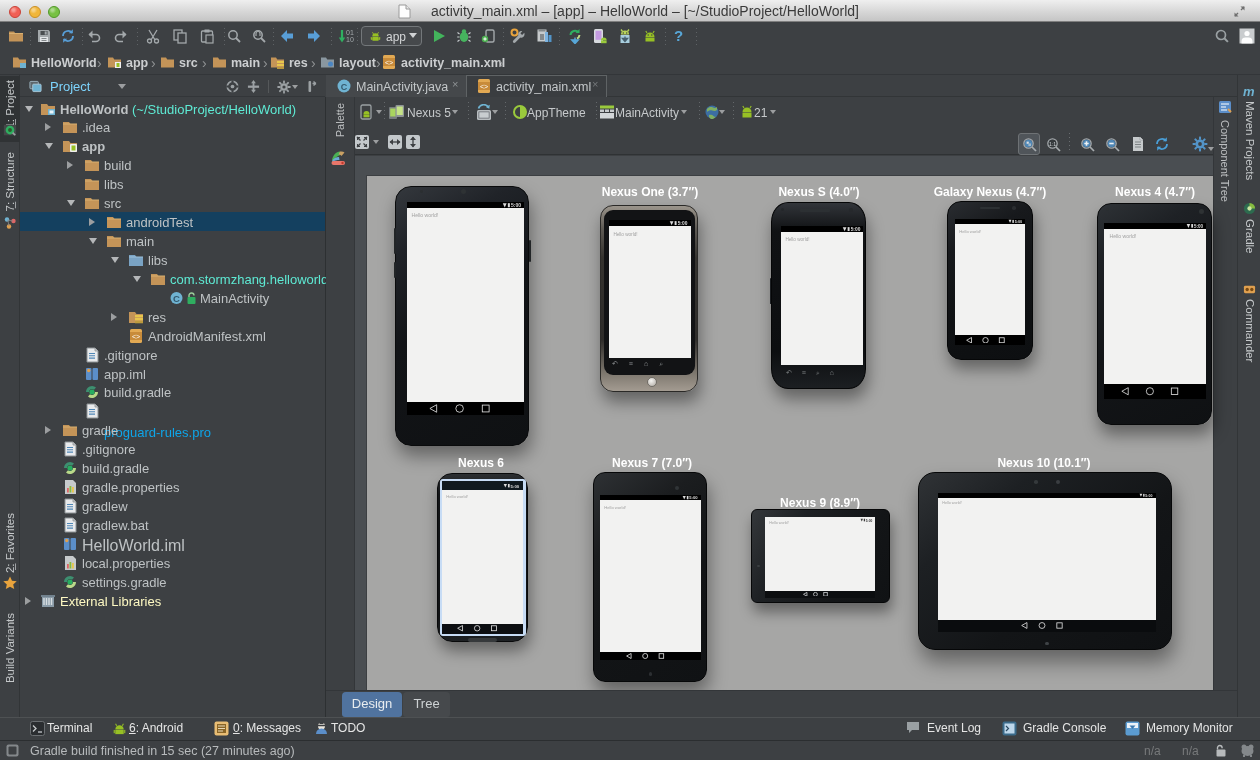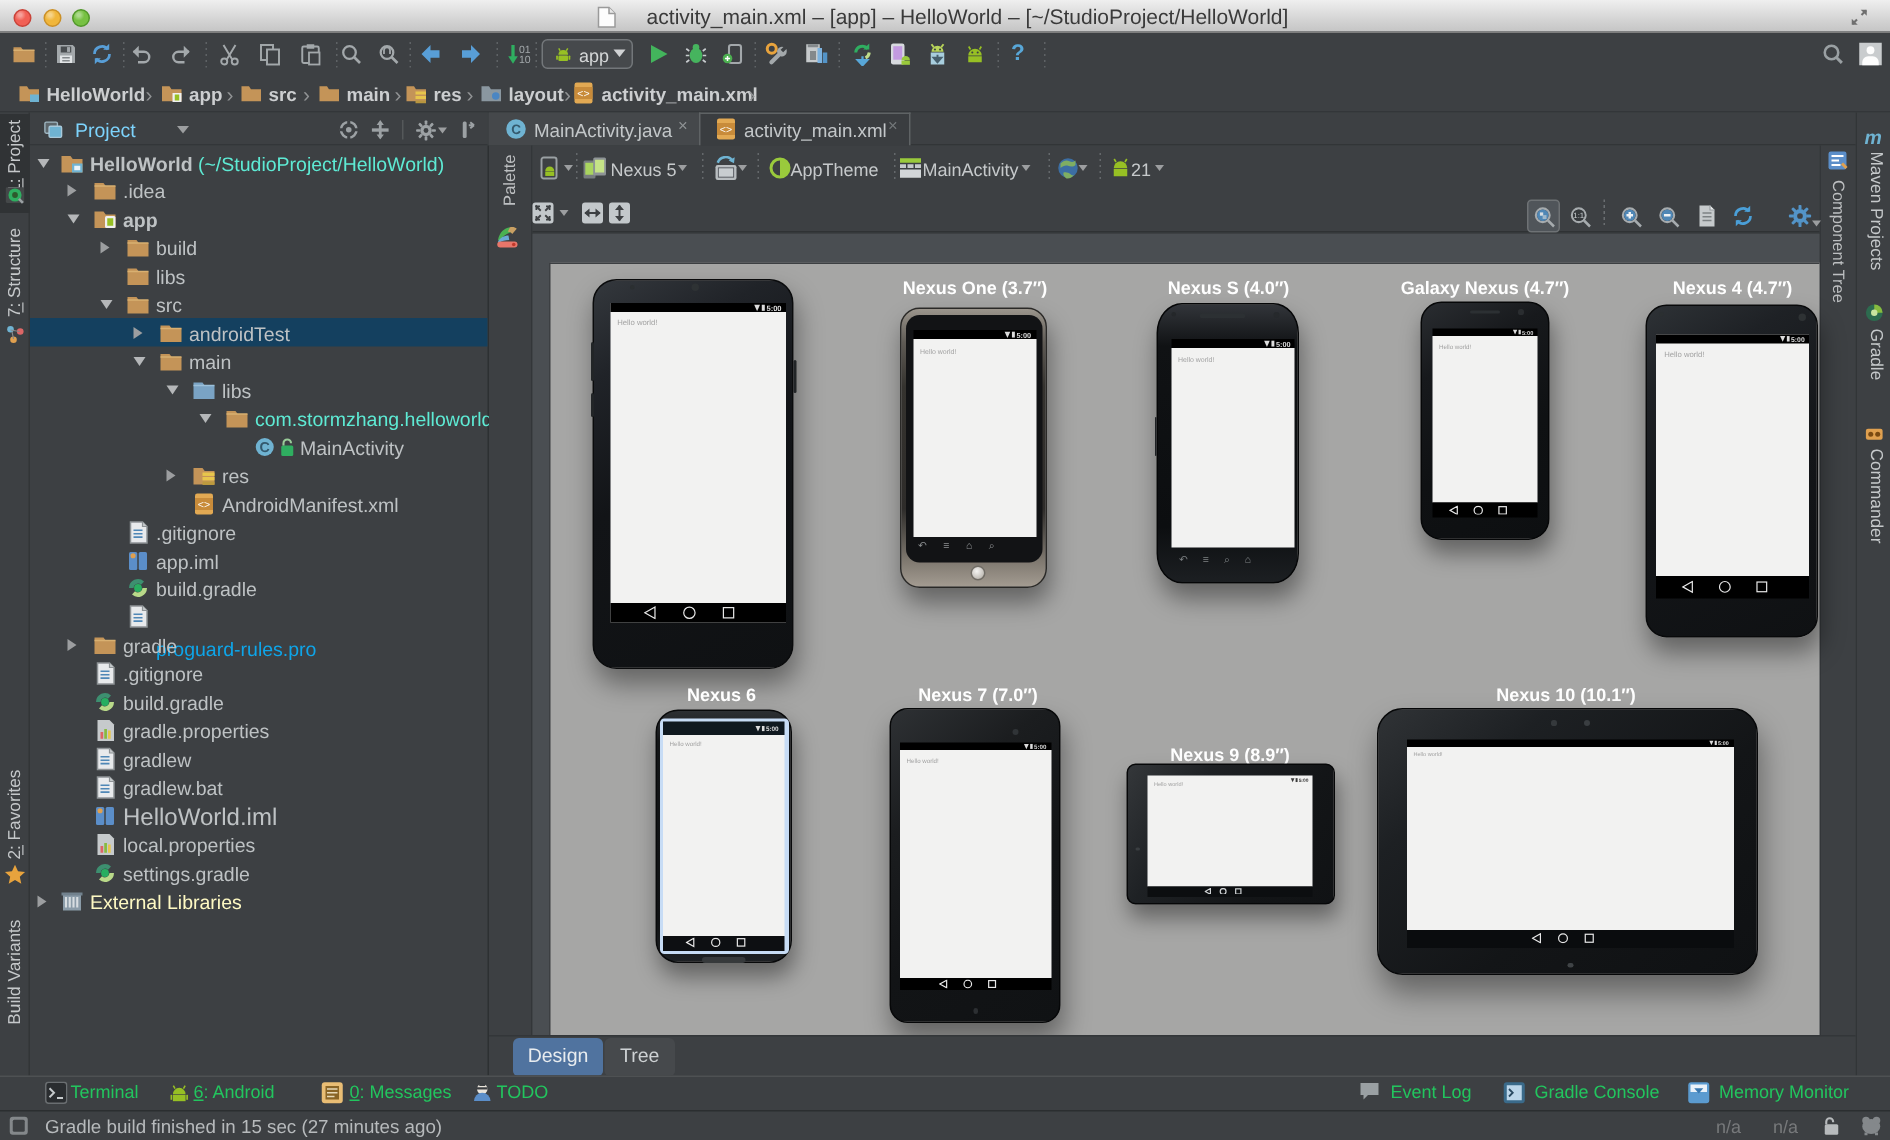--- a/index.html
+++ b/index.html
@@ -35,21 +35,21 @@
 .comptree{left:1213px;top:97px;width:24px;height:593px;background:#3d4043;border-left:1px solid #333639}
 .canvas{left:355px;top:156px;width:858px;height:534px;background:#4a4e52}
 .sheet{position:absolute;left:11px;top:19px;width:847px;height:515px;background:#a6a6a5;border-top:1px solid #3c3f42;border-left:1px solid #3c3f42}
 .dlabel{position:absolute;color:#fff;font-size:12px;font-weight:700;text-align:center;white-space:nowrap;transform:translateX(-50%)}
 
 .dtabs{left:326px;top:690px;width:911px;height:27px;background:#3d4043;border-top:1px solid #333639}
 .treebot{left:20px;top:690px;width:306px;height:27px;background:#3d4043;border-right:1px solid #2d3032}
 .lbarbot{left:0;top:690px;width:20px;height:27px;background:#3d4043;border-right:1px solid #323537}
 .statusrow{left:0;top:717px;width:1260px;height:23px;background:#3d4043;border-top:1px solid #4e5153}
 .bottombar{left:0;top:740px;width:1260px;height:20px;background:#3d4043;border-top:1px solid #2b2e30}
-.st{position:absolute;top:721px;font-size:12px;color:#22c55e}
+.st{position:absolute;top:721px;font-size:12px;color:#e5e5e5}
 
 .dev{position:absolute}
 .scr-w{position:absolute;background:#f2f2f1}
 .scr-b{position:absolute;background:#000}
 </style></head><body>
 <div id="app">
 
 <div class="abs titlebar"></div>
 <div class="abs tl" style="left:9px;background:radial-gradient(circle at 35% 30%,#fff6 0 10%,transparent 40%),#f16055;border:0.5px solid #c94339"></div>
 <div class="abs tl" style="left:29px;background:radial-gradient(circle at 35% 30%,#fff6 0 10%,transparent 40%),#f0b63b;border:0.5px solid #cb9027"></div>

